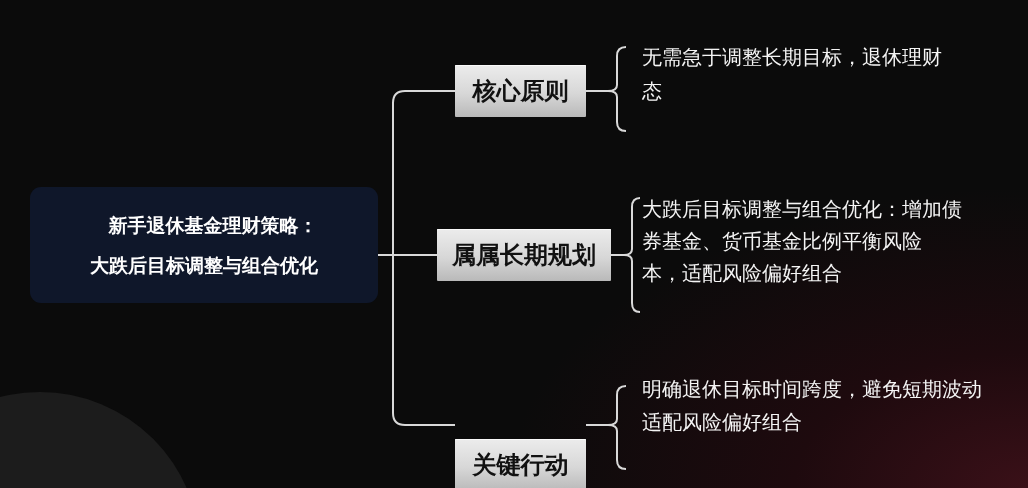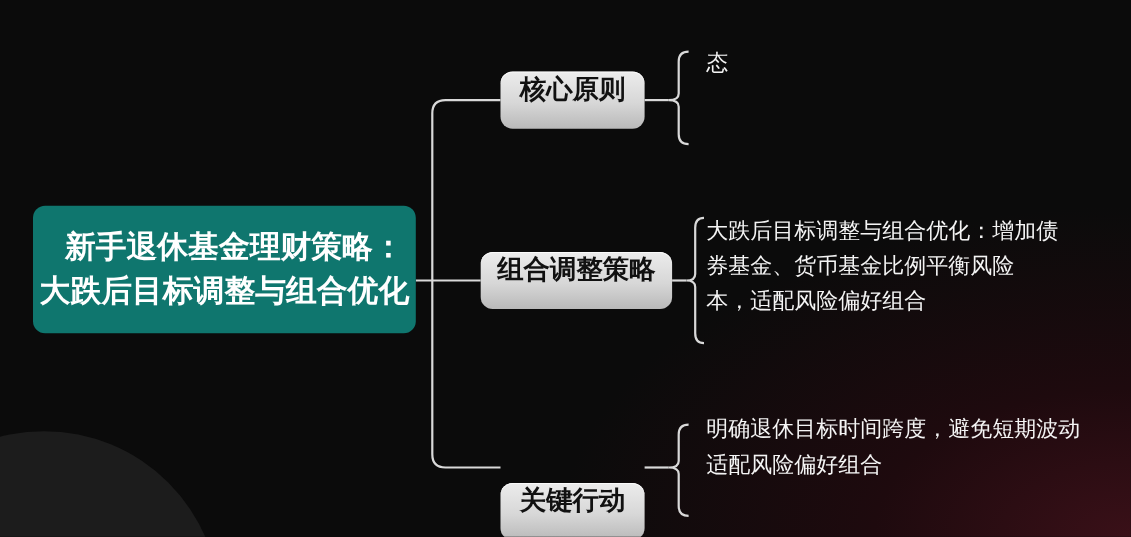--- a/index.html
+++ b/index.html
@@ -8,31 +8,31 @@
       background: radial-gradient(ellipse 520px 300px at 1028px 488px, #3a1018 0%, #1e0a0e 45%, rgba(10,10,10,0) 100%), #0b0b0b;
       font-family: "DejaVu Sans", "Liberation Sans", sans-serif;
     }
     .corner-circle {
       position: absolute; left: -120px; top: 392px; width: 320px; height: 320px;
       border-radius: 50%; background: #1c1c1c;
     }
     svg.lines { position: absolute; left: 0; top: 0; }
     .root {
       position: absolute; left: 30px; top: 187px; width: 348px; height: 116px;
-      background: #0f766e; border-radius: 11px;
+      background: #0f172a; border-radius: 11px;
       display: flex; flex-direction: column; align-items: center; justify-content: center;
-      color: #ffffff; font-weight: bold; font-size: 28px; line-height: 40px;
+      color: #ffffff; font-weight: bold; font-size: 19px; line-height: 40px;
     }
     .root span { display: block; white-space: nowrap; }
     .root .l1 { padding-left: 18px; }
     .node {
-      position: absolute; height: 52px; border-radius: 11px;
+      position: absolute; height: 52px; border-radius: 1px;
       background: linear-gradient(#ececec 0%, #d7d7d7 55%, #b9b9b9 100%);
       box-shadow: inset 0 1px 0 #fafafa;
-      display: flex; align-items: flex-start; justify-content: center;
+      display: flex; align-items: center; justify-content: center;
       color: #111; font-weight: bold; font-size: 24px;
     }
     .desc {
       position: absolute; left: 642px; color: #f4f4f4; font-size: 20px;
       line-height: 34px; white-space: nowrap;
     }
     .desc div { height: 34px; }
   </style>
 </head>
 <body>
@@ -60,27 +60,28 @@
 
 <div class="root">
   <span class="l1">新手退休基金理财策略：</span>
   <span>大跌后目标调整与组合优化</span>
 </div>
 
 <div class="node" style="left:455px; top:65px; width:131px;">
   <span>核心原则</span>
 </div>
 <div class="node" style="left:437px; top:229px; width:174px;">
-  <span>组合调整策略</span>
+  <span>属属长期规划</span>
 </div>
 <div class="node" style="left:455px; top:399px; width:131px;margin-top:40px;">
   <span>关键行动</span>
 </div>
 
 <div class="desc" style="top:40px;">
+  <div>无需急于调整长期目标，退休理财</div>
   <div>态</div>
 </div>
 
 <div class="desc" style="top:193px; line-height:32px;">
   <div style="height:32px">大跌后目标调整与组合优化：增加债</div>
   <div style="height:32px">券基金、货币基金比例平衡风险</div>
   <div style="height:32px">本，适配风险偏好组合</div>
 </div>
 
 <div class="desc" style="top:373px; line-height:33px;">

